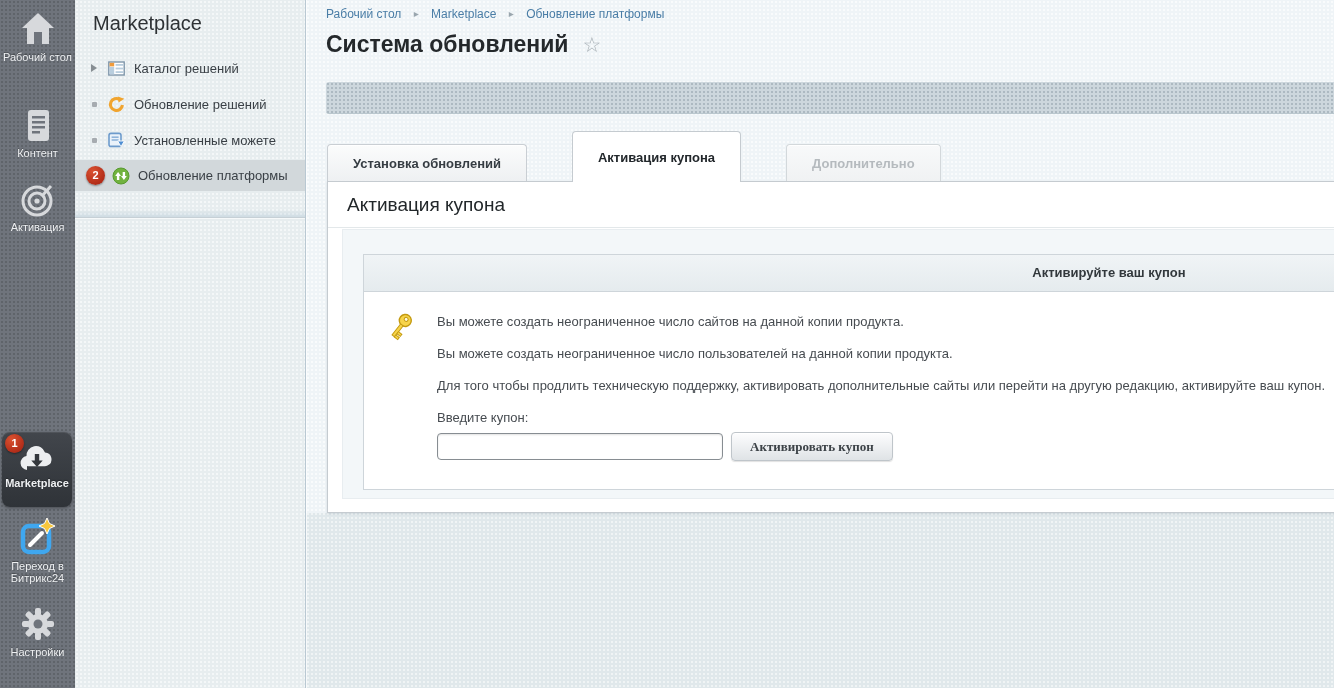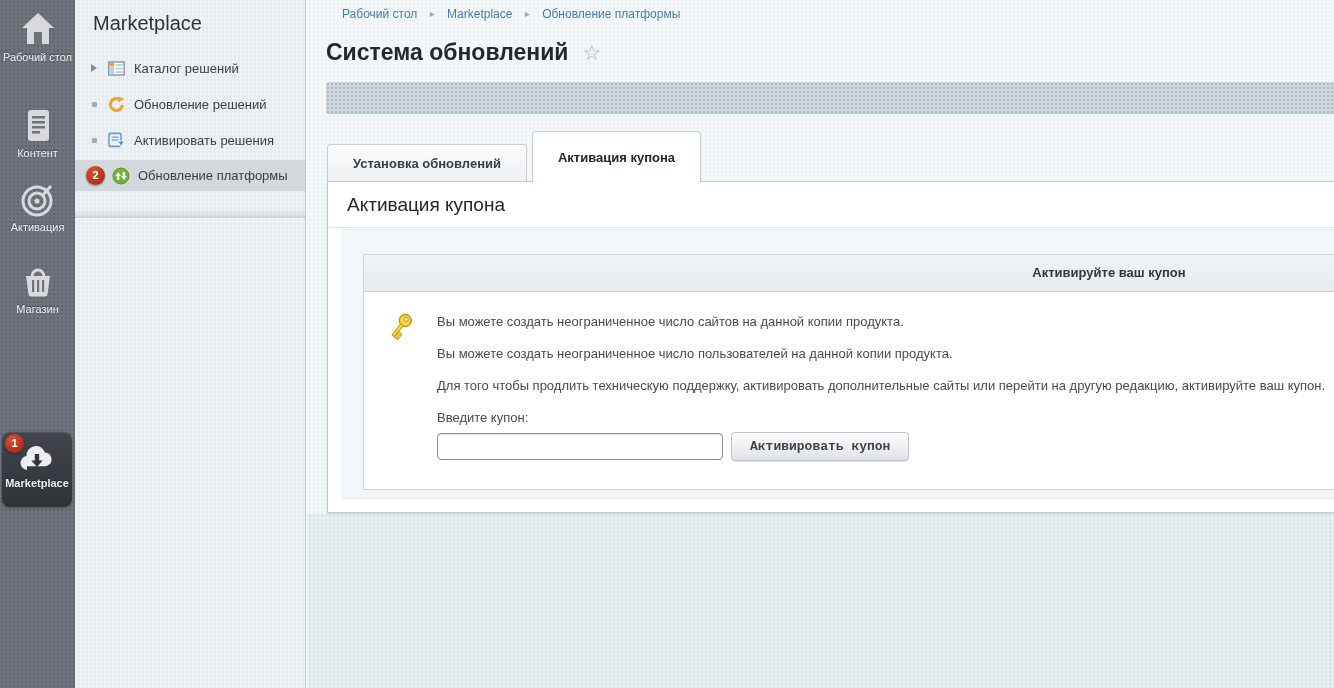--- a/index.html
+++ b/index.html
@@ -43,34 +43,34 @@
     background:linear-gradient(rgba(150,180,200,0),rgba(150,180,200,.30));
     border-bottom:1px solid #c6d0d6;box-shadow:0 1px 0 #f6f9fa;}
 
   
   .main{position:absolute;left:306px;top:0;right:0;bottom:0;overflow:hidden;
     background:#e0e8eb;
     background-image:radial-gradient(rgba(255,255,255,.5) 1px,transparent 1px);background-size:4px 4px;}
   .main-top-bg{position:absolute;top:0;left:0;right:0;height:513px;background:#eff4f7;
     background-image:radial-gradient(rgba(255,255,255,.6) 1px,transparent 1px);background-size:4px 4px;}
 
-  .breadcrumb{position:absolute;top:7px;left:36px;font-size:12px;z-index:2;}
+  .breadcrumb{position:absolute;top:7px;left:20px;font-size:12px;z-index:2;}
   .breadcrumb a{color:#4a7da6;text-decoration:none;cursor:pointer;}
   .crumb-sep{color:#9aa6ae;font-size:10px;margin:0 9px;vertical-align:1px;}
 
-  .title-row{position:absolute;top:39px;left:20px;z-index:2;display:flex;align-items:center;}
+  .title-row{position:absolute;top:31px;left:20px;z-index:2;display:flex;align-items:center;}
   .title-row h1{margin:0;font-size:23px;font-weight:bold;color:#24282b;}
   .fav-star{font-size:21px;color:#a8b0b6;margin-left:14px;cursor:pointer;}
 
   .toolbar-strip{position:absolute;top:82px;left:20px;right:0;height:31px;z-index:2;
     background:#cdd7dd;border-radius:3px 0 0 3px;border-bottom:1px solid #bac7ce;
     background-image:radial-gradient(rgba(90,110,125,.28) 1px,transparent 1px);background-size:4px 4px;}
 
   .tabs{position:absolute;top:130px;left:21px;right:0;height:51px;display:flex;
-    align-items:flex-end;z-index:3;}
+    align-items:flex-end;z-index:3;gap:40px;}
   .tab{height:37px;padding:0 25px;display:flex;align-items:center;cursor:pointer;
     background:linear-gradient(#fbfcfc,#eef0f2);border:1px solid #c9ced3;border-bottom:none;
     border-radius:4px 4px 0 0;margin-right:5px;font-size:13px;font-weight:bold;color:#363d43;
     box-shadow:inset 0 1px 0 #fff;box-sizing:border-box;white-space:nowrap;}
   .tab.disabled{color:#b5babe;background:linear-gradient(#f8f9fa,#f0f2f3);border-color:#d3d8db;cursor:default;}
   .tab.active{height:51px;margin-bottom:-1px;background:#fff;color:#22272b;
     border-color:#c5cbd0;box-shadow:none;position:relative;z-index:4;}
 
   .content-box{position:absolute;top:181px;left:21px;right:-10px;height:332px;background:#fff;
     border:1px solid #c5cbd0;border-right:none;box-sizing:border-box;z-index:2;
@@ -84,21 +84,21 @@
     color:#32383c;background:linear-gradient(#f0f4f6,#e5ebee);border-bottom:1px solid #ced5da;}
   .panel-body{position:relative;padding:22px 30px 28px 73px;min-height:130px;box-sizing:content-box;}
   .key-icon{position:absolute;left:24px;top:20px;line-height:0;}
   .panel-body p{margin:0 0 17px;font-size:13px;color:#464b50;}
   .coupon-label{display:block;font-size:13px;color:#464b50;margin:0 0 7px;}
   .input-row{display:flex;align-items:center;}
   .coupon-input{width:268px;height:25px;border:1px solid #878d92;border-radius:4px;padding:0 8px;
     box-shadow:inset 0 1px 2px rgba(0,0,0,.12);font-size:13px;font-family:"Liberation Sans",sans-serif;}
   .activate-btn{margin-left:8px;height:29px;padding:0 18px;cursor:pointer;
     background:linear-gradient(#fdfdfe,#dfe3e6);border:1px solid #bfc5ca;border-radius:4px;
-    font-weight:bold;font-size:13px;color:#3d4348;font-family:Liberation Mono, monospace;
+    font-weight:bold;font-size:13px;color:#3d4348;font-family:Liberation Serif, serif;
     box-shadow:0 1px 1px rgba(0,0,0,.12),inset 0 1px 0 #fff;}
 </style>
 </head>
 <body>
 
 <div class="screen">
 
   <aside class="rail">
 
     <div class="rail-item" style="top:10px">
@@ -129,47 +129,64 @@
         <svg width="36" height="36" viewBox="0 0 36 36">
             <circle cx="17" cy="19" r="14" fill="none" stroke="#d7d9dc" stroke-width="3"></circle>
             <circle cx="17" cy="19" r="8" fill="none" stroke="#d7d9dc" stroke-width="3"></circle>
             <circle cx="17" cy="19" r="2.6" fill="#d7d9dc"></circle>
             <line x1="31" y1="4" x2="22" y2="14" stroke="#d7d9dc" stroke-width="3"></line>
           </svg>
       </span>
       <span class="rail-label">Активация</span>
     </div>
 
-    <div class="rail-item" style="top:264px">
-      <span class="rail-icon">
-        <svg width="38" height="36" viewBox="0 0 38 36">
-            <path d="M13 12 C14 4 24 4 25 12" stroke="#d7d9dc" stroke-width="3" fill="none"></path>
-            <path d="M7 12 H31 L28.5 30 Q28.3 32.5 25.8 32.5 H12.2 Q9.7 32.5 9.5 30 Z" fill="#d7d9dc"></path>
-            <rect x="13" y="16" width="2.2" height="12" fill="#6f747c"></rect>
-            <rect x="18" y="16" width="2.2" height="12" fill="#6f747c"></rect>
-            <rect x="23" y="16" width="2.2" height="12" fill="#6f747c"></rect>
-          </svg>
-      </span>
-      <span class="rail-label">Магазин</span>
-    </div>
 
 
     <div class="rail-item active">
       <span class="badge rail-badge">1</span>
       <span class="rail-icon">
         <svg width="40" height="30" viewBox="0 0 40 30">
             <path d="M10 26 a7 7 0 0 1 -0.5-13.9 A9.5 9.5 0 0 1 28 8.5 a6.8 6.8 0 0 1 2.5 13 q-1.2 .8-2.8 .8 H12 q-1.2 0-2-.3 Z" fill="#eceef0"></path>
             <rect x="17.8" y="10" width="4.4" height="7" fill="#33373c"></rect>
             <polygon points="14.3,16.5 25.7,16.5 20,23" fill="#33373c"></polygon>
           </svg>
       </span>
       <span class="rail-label">Marketplace</span>
     </div>
 
-
+    <div class="rail-item" style="top:517px">
+      <span class="rail-icon">
+        <svg width="40" height="40" viewBox="0 0 40 40">
+            <rect x="5" y="9" width="26" height="26" rx="6" fill="none" stroke="#3fa7ef" stroke-width="4.5"></rect>
+            <line x1="24" y1="16" x2="12" y2="28" stroke="#ffffff" stroke-width="4" stroke-linecap="round"></line>
+            <path d="M29 1 L31.5 6.5 L37 9 L31.5 11.5 L29 17 L26.5 11.5 L21 9 L26.5 6.5 Z" fill="#f7c73d" stroke="#fff" stroke-width="1"></path>
+          </svg>
+      </span>
+      <span class="rail-label">Переход в Битрикс24</span>
+    </div>
+
+    <div class="rail-item" style="top:605px">
+      <span class="rail-icon">
+        <svg width="38" height="38" viewBox="0 0 38 38">
+            <g fill="#d7d9dc">
+              <rect x="16" y="3" width="6" height="8" rx="2"></rect>
+              <rect x="16" y="3" width="6" height="8" rx="2" transform="rotate(45 19 19)"></rect>
+              <rect x="16" y="3" width="6" height="8" rx="2" transform="rotate(90 19 19)"></rect>
+              <rect x="16" y="3" width="6" height="8" rx="2" transform="rotate(135 19 19)"></rect>
+              <rect x="16" y="3" width="6" height="8" rx="2" transform="rotate(180 19 19)"></rect>
+              <rect x="16" y="3" width="6" height="8" rx="2" transform="rotate(225 19 19)"></rect>
+              <rect x="16" y="3" width="6" height="8" rx="2" transform="rotate(270 19 19)"></rect>
+              <rect x="16" y="3" width="6" height="8" rx="2" transform="rotate(315 19 19)"></rect>
+              <circle cx="19" cy="19" r="10"></circle>
+            </g>
+            <circle cx="19" cy="19" r="4.5" fill="#6f747c"></circle>
+          </svg>
+      </span>
+      <span class="rail-label">Настройки</span>
+    </div>
   </aside>
 
   <nav class="menu-col">
     <div class="menu-title">Marketplace</div>
 
     <div class="menu-row" style="top:53px">
       <span class="marker-box">
           <span class="tri"></span>
         </span>
       <span class="menu-ico">
@@ -203,21 +220,21 @@
           <span class="bullet"></span>
         </span>
       <span class="menu-ico">
         <svg width="17" height="16" viewBox="0 0 17 16">
             <rect x="1" y="1.4" width="12" height="13" rx="2" fill="#eaf2fa" stroke="#6d9bcc" stroke-width="1.6"></rect>
             <rect x="3.6" y="4.4" width="7" height="1.6" fill="#8fb4da"></rect>
             <rect x="3.6" y="7.2" width="7" height="1.6" fill="#8fb4da"></rect>
             <polygon points="9.6,9 16.4,9 13,14.6" fill="#4f8ed2" stroke="#fff" stroke-width="0.9"></polygon>
           </svg>
       </span>
-      <span class="menu-label">Активировать решения</span>
+      <span class="menu-label">Установленные можете</span>
     </div>
 
     <div class="menu-row active badge-row" style="top:160px">
       <span class="badge">2</span>
       <span class="menu-ico">
         <svg width="18" height="18" viewBox="0 0 18 18">
             <circle cx="9" cy="9" r="8" fill="#71b23f" stroke="#579a2e"></circle>
             <path d="M4.9 13 V9 H3.2 L6.1 5 L9 9 H7.3 V13 Z" fill="#ffffff"></path>
             <path d="M10.7 5 V9 H9 L11.9 13 L14.8 9 H13.1 V5 Z" fill="#ffffff"></path>
           </svg>
@@ -242,20 +259,21 @@
     <div class="title-row">
       <h1>Система обновлений</h1>
       <span class="fav-star">☆</span>
     </div>
 
     <div class="toolbar-strip"></div>
 
     <div class="tabs">
       <div class="tab">Установка обновлений</div>
       <div class="tab active">Активация купона</div>
+      <div class="tab disabled">Дополнительно</div>
     </div>
 
     <section class="content-box">
       <h2>Активация купона</h2>
 
       <div class="form-wrap">
         <div class="panel">
           <div class="panel-header">Активируйте ваш купон</div>
           <div class="panel-body">
             <span class="key-icon">

